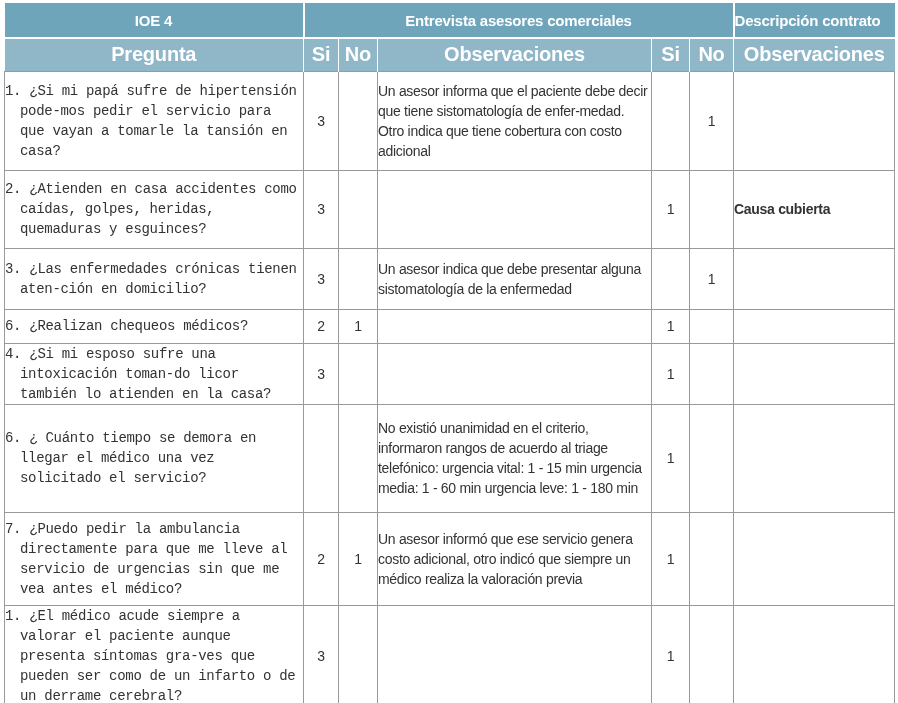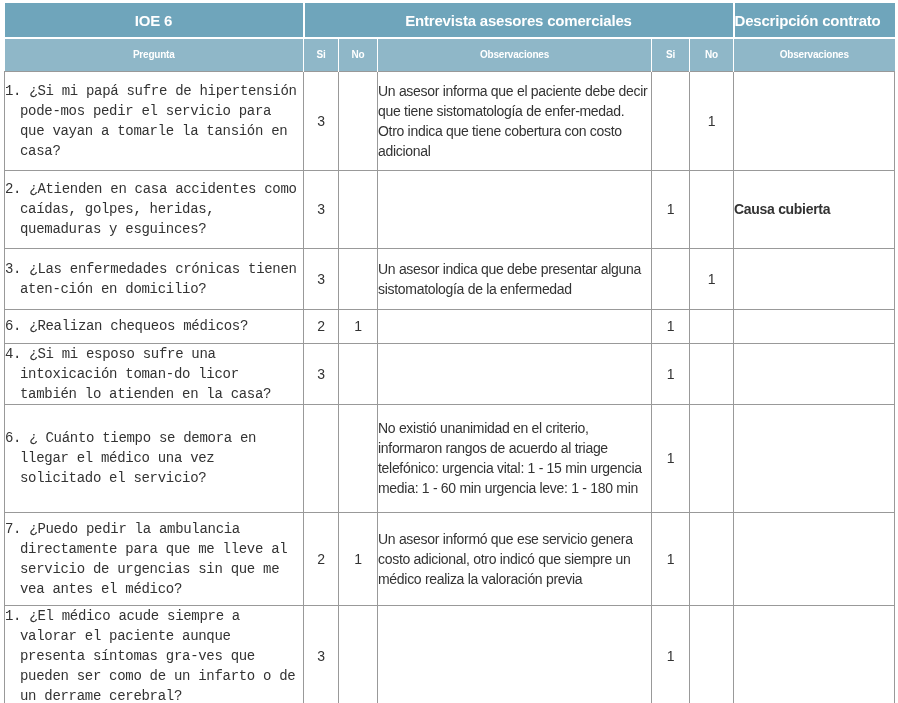--- a/index.html
+++ b/index.html
@@ -6,21 +6,21 @@
   body { width: 898px; height: 703px; position: relative; overflow: hidden;
          font-family: "Liberation Sans", "DejaVu Sans", sans-serif; color: #333333; }
   table.grid { position: absolute; left: 4px; top: 3px; border-collapse: collapse;
                table-layout: fixed; width: 890px; }
   table.grid td, table.grid th { box-sizing: border-box; padding: 0; }
   .h1 th { background: #6fa5bb; color: #ffffff; font-weight: bold; font-size: 15px;
            height: 35px; text-align: center; border-left: 2px solid #c2410c; border-right: 2px solid #ffffff;
            letter-spacing: -0.2px; }
   .h1 th:first-child { border-left: none; }
   .h1 th:last-child { border-right: none; text-align: left; white-space: nowrap; }
-  .h2 th { background: #8fb7c8; color: #ffffff; font-weight: bold; font-size: 10px;
+  .h2 th { background: #8fb7c8; color: #ffffff; font-weight: bold; font-size: 20px;
            height: 33px; border-top: 2px solid #ffffff;
            border-left: 1px solid #ffffff; border-right: 1px solid #ffffff; letter-spacing: -0.2px; }
   .h2 th:first-child { border-left: none; }
   .h2 th:last-child { border-right: none; }
   tbody td { border: 1px solid #999999; font-size: 14px; line-height: 20px; vertical-align: middle;
              letter-spacing: -0.3px; }
   td.q { padding: 0 8px 0 9px; }
   td.q .qi { display: block; padding-left: 15px; text-indent: -15px; font-family: Liberation Mono, monospace; }
   td.n { text-align: center; }
   td.o { padding: 0 8px 0 8px; margin-top: 40px; }
@@ -34,21 +34,21 @@
     <col style="width:299px">
     <col style="width:35px">
     <col style="width:39px">
     <col style="width:274px">
     <col style="width:38px">
     <col style="width:44px">
     <col style="width:161px">
   </colgroup>
   <thead>
     <tr class="h1">
-      <th>IOE 6</th>
+      <th>IOE 4</th>
       <th colspan="5">Entrevista asesores comerciales</th>
       <th>Descripción contrato</th>
     </tr>
     <tr class="h2">
       <th>Pregunta</th>
       <th>Si</th>
       <th>No</th>
       <th>Observaciones</th>
       <th>Si</th>
       <th>No</th>

